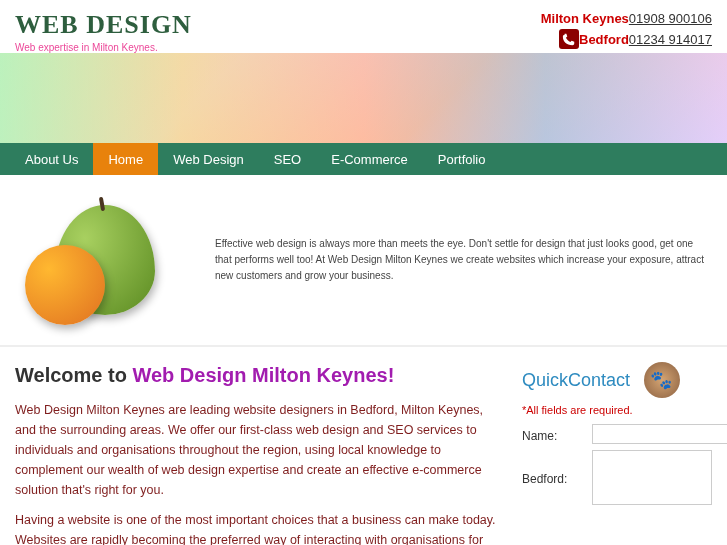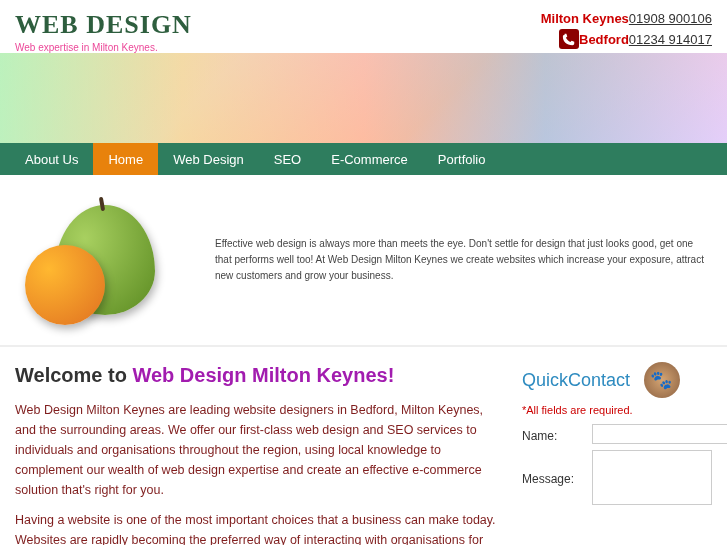--- a/index.html
+++ b/index.html
@@ -123,18 +123,18 @@
       </div>
       <div class="quick-contact-icon">🐾</div>
     </div>
     <div class="required-note">*All fields are required.</div>
 
     <div class="form-field">
       <label class="form-label">Name:</label>
       <input class="form-input" type="text" style="">
     </div>
     <div class="form-field">
-      <label class="form-label">Message:</label>
+      <label class="form-label">Bedford:</label>
       <textarea class="form-textarea" style=""></textarea>
     </div>
 
   </div>
 </div>
 
 </body></html>

